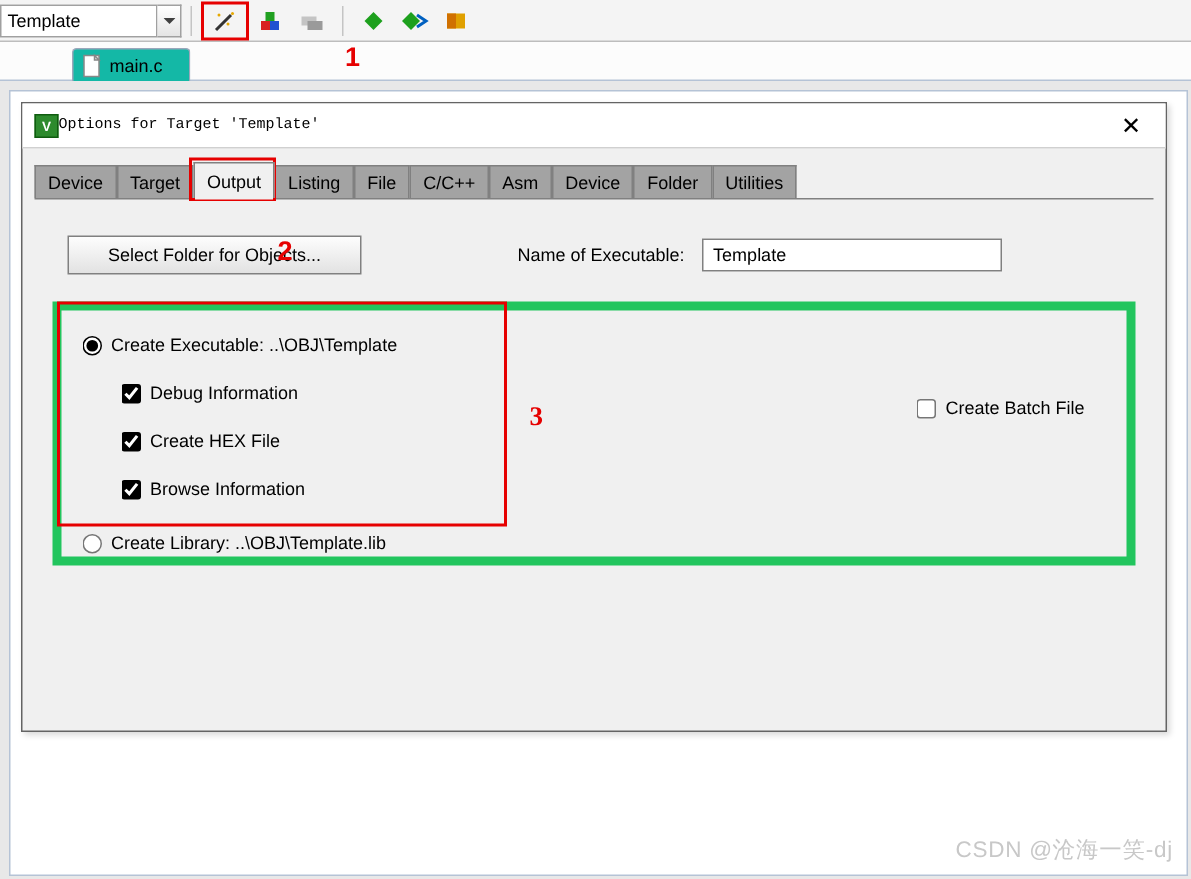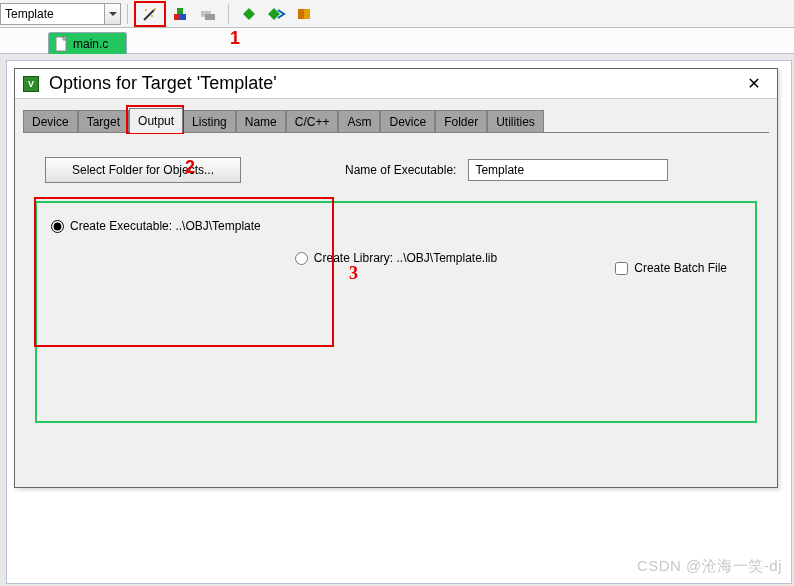--- a/index.html
+++ b/index.html
@@ -10,48 +10,48 @@
   .combo-target { height: 22px; width: 105px; border: 1px solid #a0a0a0; background: #fff; display: flex; align-items: center; padding: 0 4px; font-family: "Microsoft YaHei", Tahoma, sans-serif; font-size: 12px; }
   .combo-drop { width: 16px; height: 22px; border: 1px solid #a0a0a0; border-left: none; background: linear-gradient(#fff,#e4e4e4); display: flex; align-items: center; justify-content: center; }
   .combo-drop svg { width: 8px; height: 8px; }
   .tool-sep { width: 1px; height: 20px; background: #c4c4c4; margin: 0 6px; }
   .magic-box { width: 32px; height: 26px; border: 2px solid #e60000; display: flex; align-items: center; justify-content: center; position: relative; }
   .tb-icon { width: 20px; height: 20px; display: flex; align-items: center; justify-content: center; margin: 0 4px; }
   .num-label { position: absolute; color: #e60000; font-weight: bold; font-size: 18px; font-family: Tahoma, sans-serif; }
 
   
   .filetab-row { height: 26px; background: #fcfcfc; border-bottom: 1px solid #b5c3d6; display: flex; align-items: flex-end; padding-left: 48px; }
-  .filetab { height: 22px; border: 1px solid #9aa7bb; border-bottom: none; border-top-left-radius: 3px; border-top-right-radius: 3px; background: #22c55e; display: flex; align-items: center; padding: 0 18px 0 6px; gap: 4px; position: relative; top: 1px; }
+  .filetab { height: 22px; border: 1px solid #9aa7bb; border-bottom: none; border-top-left-radius: 3px; border-top-right-radius: 3px; background: #14b8a6; display: flex; align-items: center; padding: 0 18px 0 6px; gap: 4px; position: relative; top: 1px; }
   .filetab .doc-icon { width: 14px; height: 16px; }
   .filetab span { font-family: Tahoma, sans-serif; font-size: 12px; }
 
   
   .outer-pane { position: absolute; left: 0; top: 54px; right: 0; bottom: 0; background: #e8e8e8; }
   .inner-white { position: absolute; left: 6px; top: 6px; right: 2px; bottom: 2px; background: #fff; border: 1px solid #b5c3d6; }
 
   .dialog { position: absolute; left: 14px; top: 14px; width: 764px; height: 420px; background: #f0f0f0; border: 1px solid #646464; box-shadow: 2px 2px 4px rgba(0,0,0,0.15); }
   .dlg-title { height: 30px; background: #ffffff; display: flex; align-items: center; padding: 0 8px; border-bottom: 1px solid #d0d0d0; }
   .dlg-title-icon { width: 16px; height: 16px; background: #2d8a2d; border: 1px solid #105c10; display: flex; align-items: center; justify-content: center; color: #fff; font-size: 9px; font-weight: bold; }
-  .dlg-title-text { margin-left: 10px; font-size: 18px; font-family: Liberation Sans, sans-serif; }
+  .dlg-title-text { margin-left: 0; font-size: 10px; font-family: Liberation Mono, monospace; }
   .dlg-close { margin-left: auto; width: 30px; height: 24px; display: flex; align-items: center; justify-content: center; font-size: 16px; font-family: Arial; }
 
   .tabstrip { margin: 10px 8px 0 8px; height: 24px; border-bottom: 1px solid #808080; display: flex; align-items: flex-end; position: relative; font-family: "Microsoft YaHei", Consolas, monospace; font-size: 13px; }
   .tabstrip .tab { height: 22px; padding: 0 8px; border: 1px solid #808080; border-bottom: none; background: #a3a3a3; margin-right: 0; display: flex; align-items: center; position: relative; }
   .tabstrip .tab.active { background: #f0f0f0; height: 24px; z-index: 2; }
   .tabstrip .tab.active::after { content: ""; position: absolute; left: 0; right: 0; bottom: -1px; height: 2px; background: #f0f0f0; }
   .output-redbox { position: absolute; border: 2px solid #e60000; pointer-events: none; }
 
   .dlg-body { margin: 8px 8px 8px 8px; padding: 8px 12px 12px 12px; }
 
   .row1 { display: flex; align-items: center; gap: 12px; margin: 8px 0 18px 10px; }
   .btn { height: 26px; padding: 0 18px; border: 1px solid #808080; background: linear-gradient(#fdfdfd,#e2e2e2); font-family: Tahoma, sans-serif; }
   .lbl { font-family: Tahoma, sans-serif; }
   .txt { height: 22px; border: 1px solid #808080; padding: 0 6px; background: #fff; font-family: Tahoma, sans-serif; }
 
-  .group { border: 2px solid #22c55e; padding: 12px 14px 14px 14px; position: relative; height: 222px; }
+  .group { border: 6px solid #22c55e; padding: 12px 14px 14px 14px; position: relative; height: 176px; }
   .radio-row, .chk-row { display: flex; align-items: center; gap: 6px; font-family: Tahoma, sans-serif; height: 22px; }
   .sub-chks { margin-left: 26px; display: flex; flex-direction: column; gap: 10px; margin-top: 10px; margin-bottom: 14px; }
   input[type=radio], input[type=checkbox] { width: 13px; height: 13px; accent-color: #000; }
 
   .redbox3 { position: absolute; border: 2px solid #e60000; pointer-events: none; }
   .label3 { position: absolute; color: #e60000; font-weight: bold; font-size: 18px; font-family: Tahoma; }
 
   .batchfile { position: absolute; right: 28px; top: 58px; display: flex; align-items: flex-end; gap: 6px; font-family: Tahoma, sans-serif; }
 
   .watermark { position: absolute; right: 12px; bottom: 10px; color: #c8c8c8; font-size: 15px; font-family: "Microsoft YaHei", Tahoma, sans-serif; letter-spacing: 0.5px; }
@@ -138,21 +138,21 @@
       <div class="tab">
           <span>Target</span>
         </div>
       <div class="tab active" id="tab-output">
           <span>Output</span>
         </div>
       <div class="tab">
           <span>Listing</span>
         </div>
       <div class="tab">
-          <span>Name</span>
+          <span>File</span>
         </div>
       <div class="tab">
           <span>C/C++</span>
         </div>
       <div class="tab">
           <span>Asm</span>
         </div>
       <div class="tab">
           <span>Device</span>
         </div>
@@ -172,21 +172,35 @@
         <div style="flex:0 0 80px"></div>
         <span class="lbl">Name of Executable:</span>
         <input class="txt" style="width: 200px;" value="Template">
       </div>
 
       <div class="group">
         <div class="radio-row">
           <input type="radio" name="outtype" checked="" style="">
           <span>Create Executable:  ..\OBJ\Template</span>
         </div>
-        <div class="radio-row" style="margin-top:10px;justify-content:center;">
+        <div class="sub-chks">
+          <label class="chk-row">
+            <input type="checkbox" checked="" style="">
+            <span>Debug Information</span>
+          </label>
+          <label class="chk-row">
+            <input type="checkbox" checked="" style="">
+            <span>Create HEX File</span>
+          </label>
+          <label class="chk-row">
+            <input type="checkbox" checked="" style="">
+            <span>Browse Information</span>
+          </label>
+        </div>
+        <div class="radio-row" style="margin-top:10px;">
           <input type="radio" name="outtype" style="">
           <span>Create Library:  ..\OBJ\Template.lib</span>
         </div>
 
         <label class="batchfile">
           <input type="checkbox" style="">
           <span>Create Batch File</span>
         </label>
 
         <div class="redbox3" style="left:-3px; top:-6px; width:300px; height:150px;"></div>

